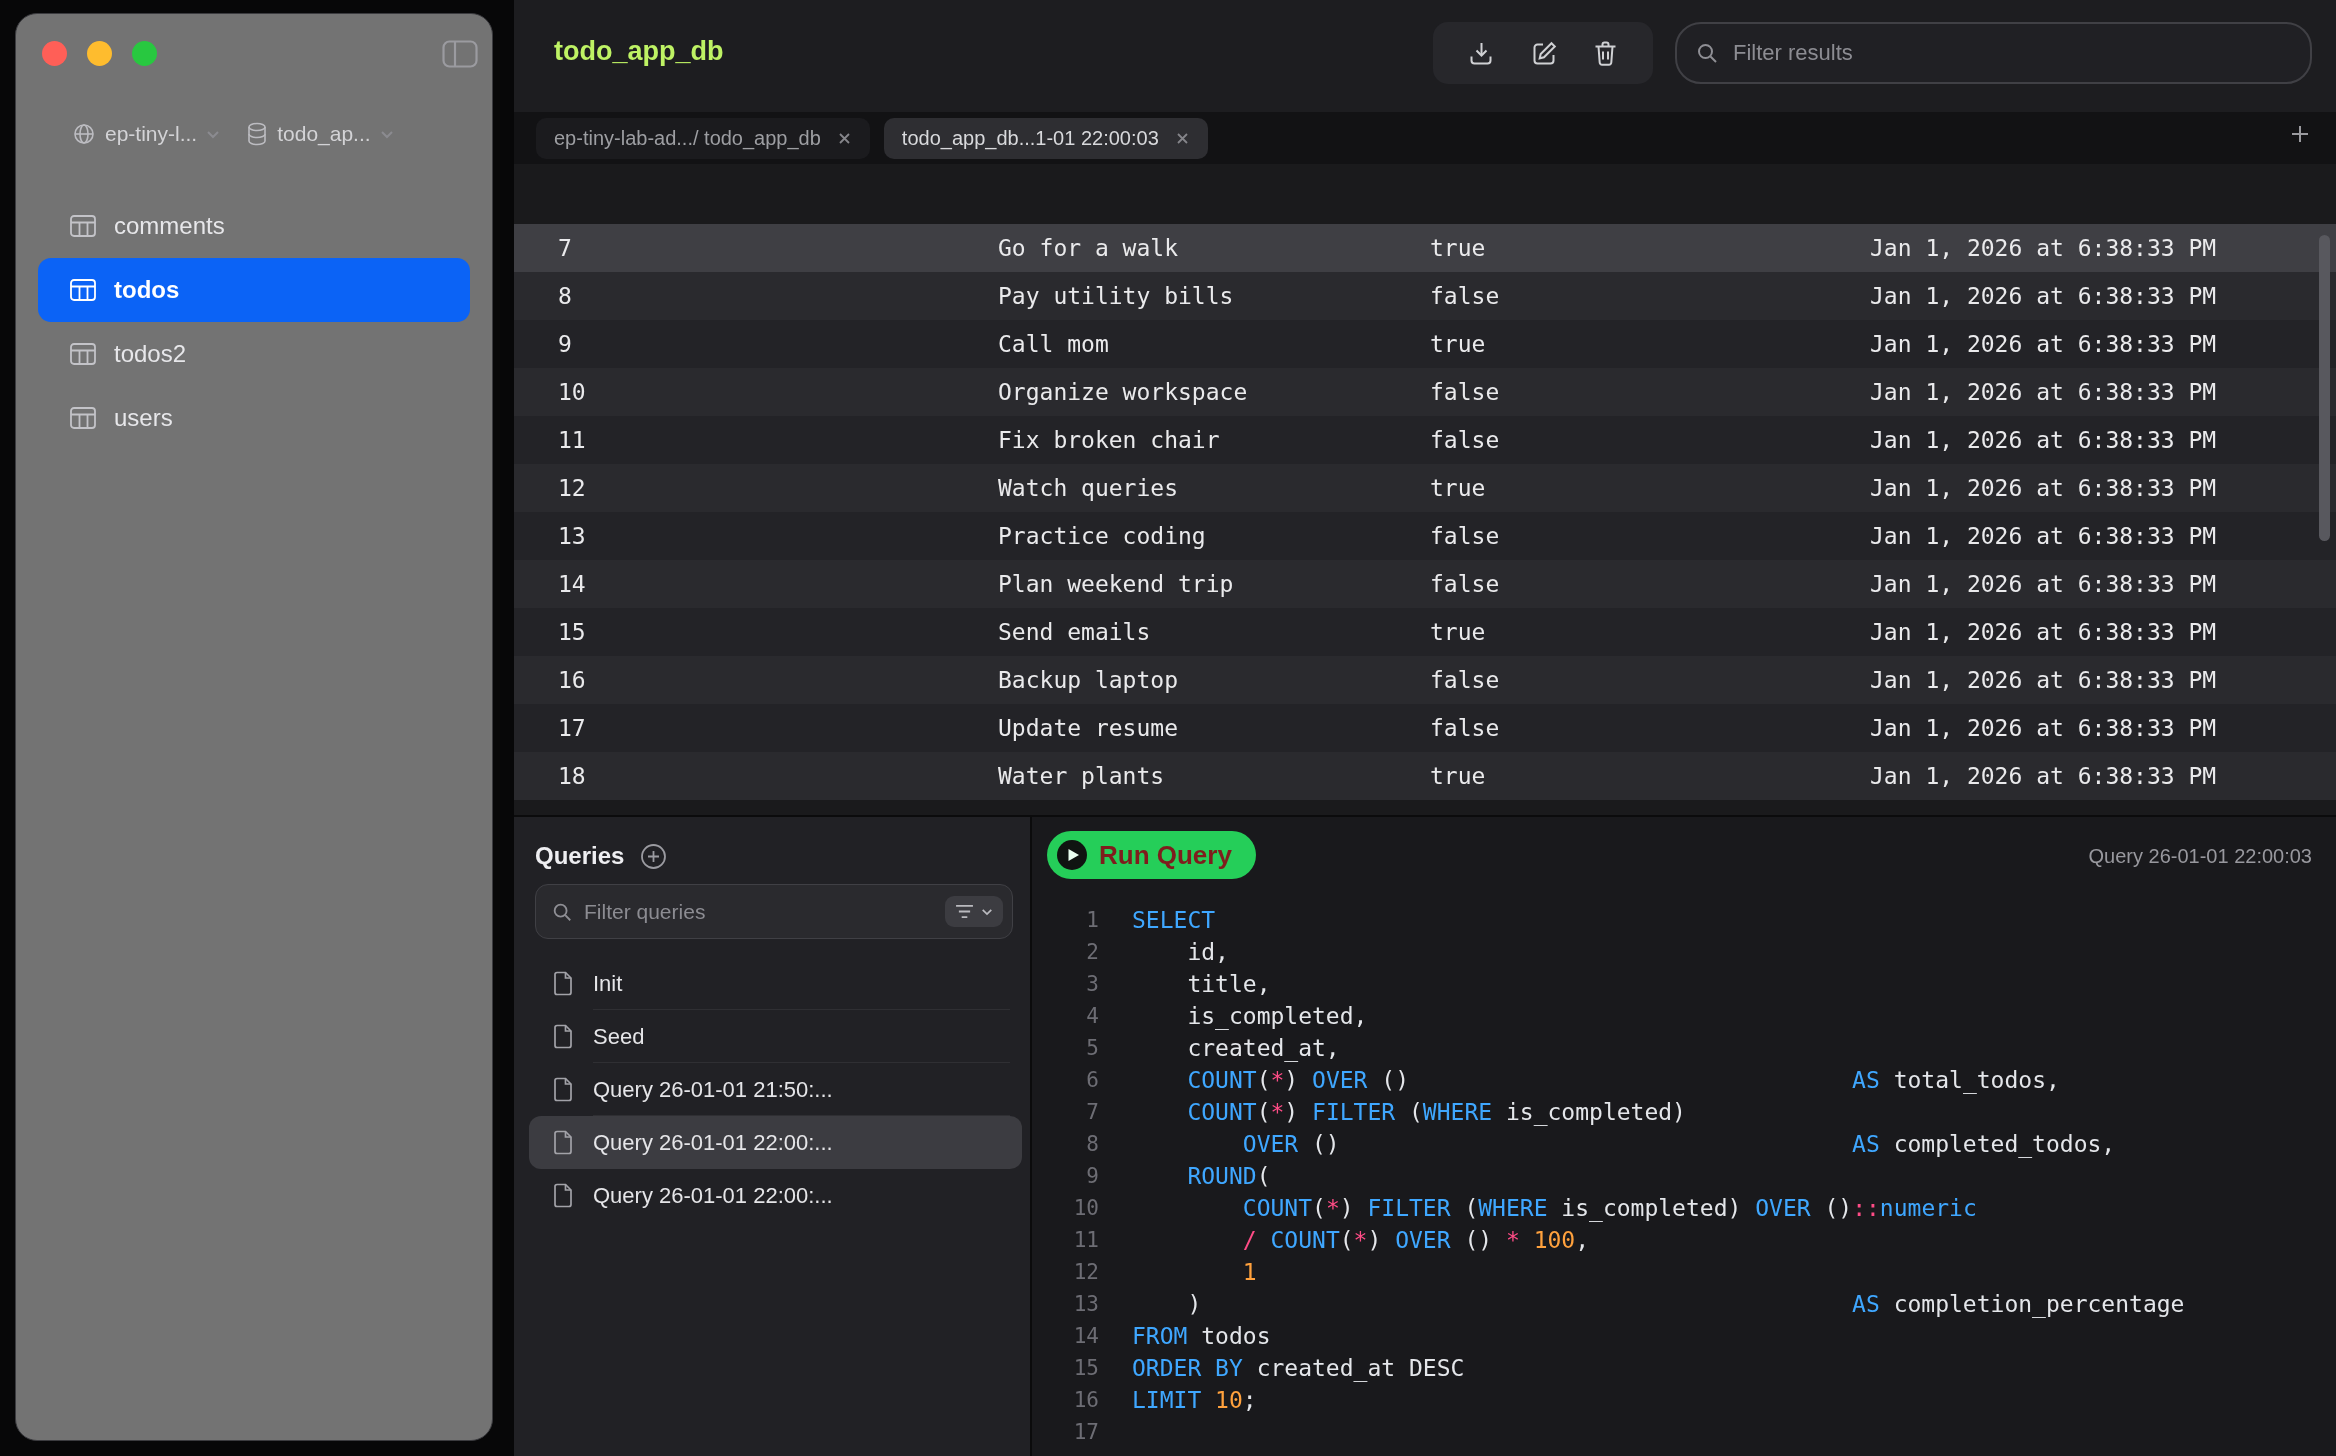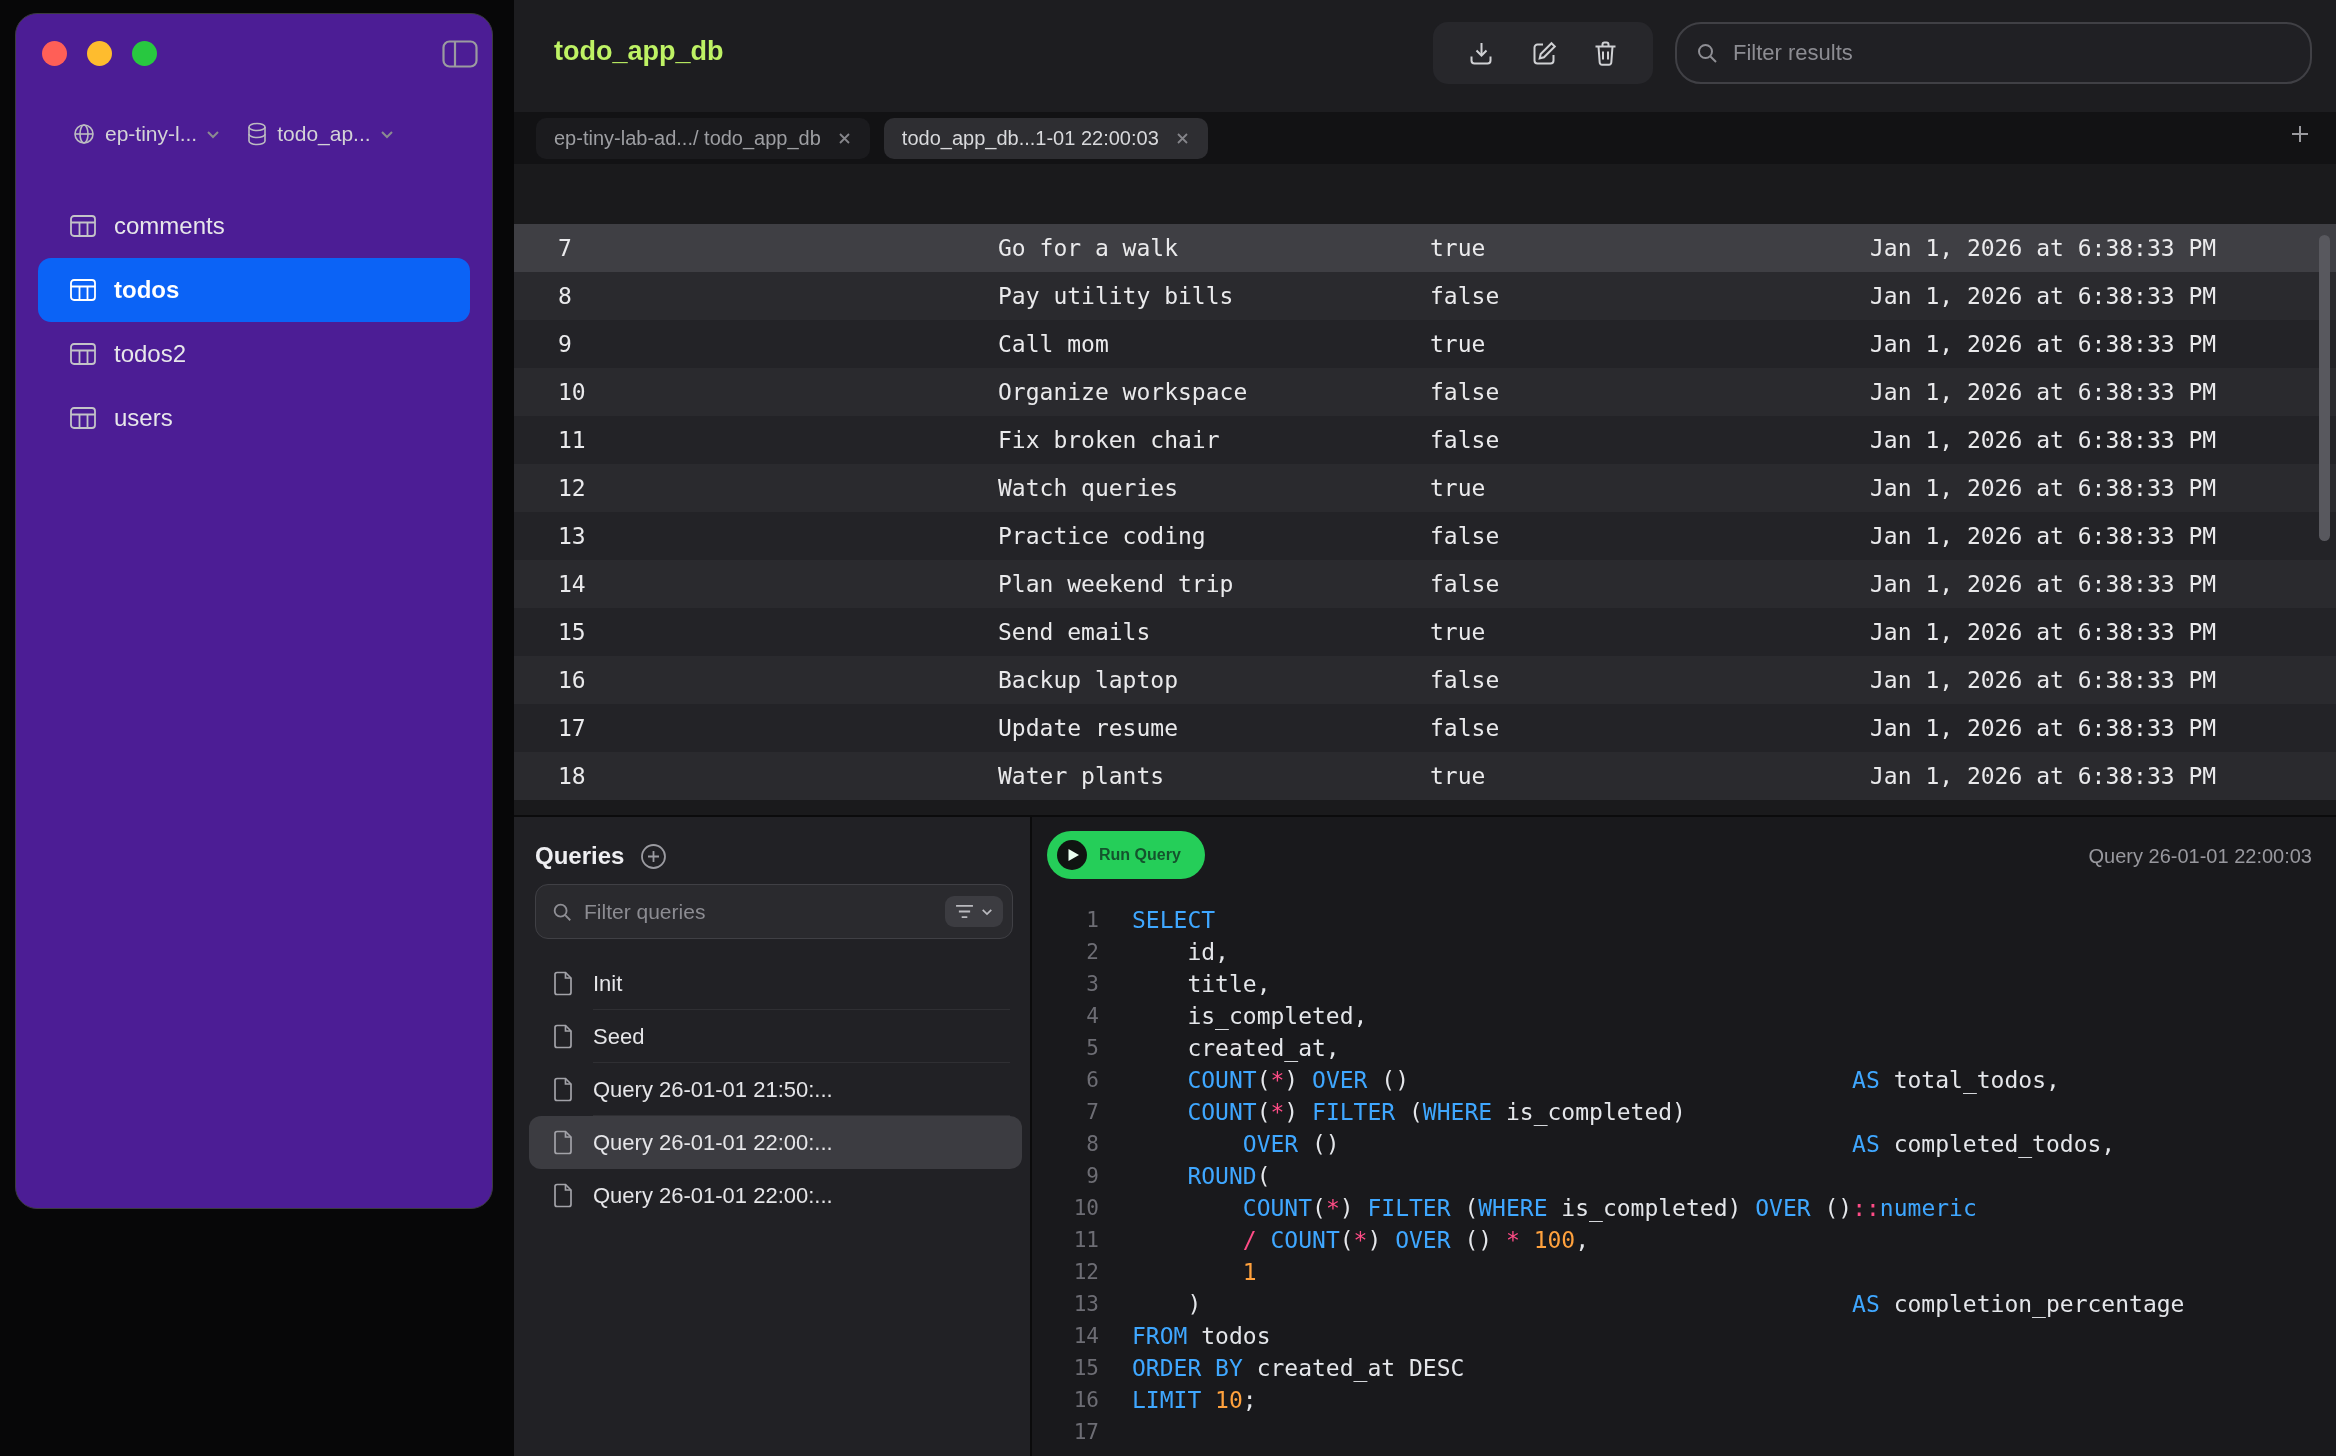--- a/index.html
+++ b/index.html
@@ -2,22 +2,22 @@
 <html><head>
 <meta charset="utf-8">
 <style>
   * { margin:0; padding:0; box-sizing:border-box; }
   html,body { background:#000; }
   body { width:2336px; height:1456px; font-family:"Liberation Sans", sans-serif; }
 
   .window { position:relative; width:2336px; height:1456px; background:#070708; overflow:hidden; }
 
   
-  .sidebar { position:absolute; left:15px; top:13px; width:478px; height:1196px;
-             background:#4c1d95; border:1px solid #3b3b3f; border-radius:22px; }
+  .sidebar { position:absolute; left:15px; top:13px; width:478px; height:1428px;
+             background:#737373; border:1px solid #3b3b3f; border-radius:22px; }
   .traffic { position:absolute; left:26px; top:27px; display:flex; gap:20px; }
   .tl { width:25px; height:25px; border-radius:50%; display:inline-block; }
   .tl.red{ background:#ff5f57; } .tl.yellow{ background:#febc2e; } .tl.green{ background:#28c840; }
   .sidebar-toggle { position:absolute; right:14px; top:26px; background:none; border:none; color:#9b9ba0; cursor:pointer; }
   .conn-row { position:absolute; left:56px; top:108px; right:16px; display:flex; align-items:center; gap:26px;
               color:#d3d3d6; font-size:21px; white-space:nowrap; }
   .conn-group { display:flex; align-items:center; gap:9px; }
   .conn-group .icn { color:#bcbcc1; display:flex; }
   .conn-group .chv { color:#8b8b90; display:flex; }
   .table-list { position:absolute; left:22px; right:22px; top:180px; }
@@ -80,21 +80,21 @@
   .q-item { position:relative; height:53px; display:flex; align-items:center; padding-left:25px; gap:19px;
             color:#e5e5e8; font-size:22px; border-radius:12px; cursor:pointer; white-space:nowrap; }
   .q-item .icn { color:#a2a2a8; display:flex; }
   .q-item.sel { background:#3c3c41; }
   .q-item:not(:last-child):after { content:""; position:absolute; left:64px; right:12px; bottom:0; height:1px; background:#2f2f33; }
   .q-item.sel:after { display:none; }
 
   .editor { position:absolute; left:518px; right:0; top:0; bottom:0; background:#19191c; border-top:2px solid #0b0b0c; }
   .run { position:absolute; left:15px; top:14px; height:48px; border:none; border-radius:24px; background:#25ce59;
          display:flex; align-items:center; gap:11px; padding:0 24px 0 9px; cursor:pointer; }
-  .run .lbl { font-size:16px; font-weight:700; color:#14532d; font-family:"Liberation Sans", sans-serif; }
+  .run .lbl { font-size:26px; font-weight:700; color:#7f1d1d; font-family:"Liberation Sans", sans-serif; }
   .stamp { position:absolute; right:24px; top:28px; font-size:20px; color:#98989e; }
   .code { position:absolute; top:87px; left:0; right:0; font-family:"DejaVu Sans Mono", monospace; }
   .c-line { display:flex; align-items:center; height:32px; }
   .ln { width:67px; text-align:right; font-size:21px; color:#6d6d74; flex:none; }
   .cd { margin-left:33px; font-size:23px; white-space:pre; }
   .tk-k { color:#3fa7ff; }
   .tk-o { color:#ff4c86; }
   .tk-n { color:#ffa13d; }
   .tk-p { color:#e4e6ea; }
 </style>

